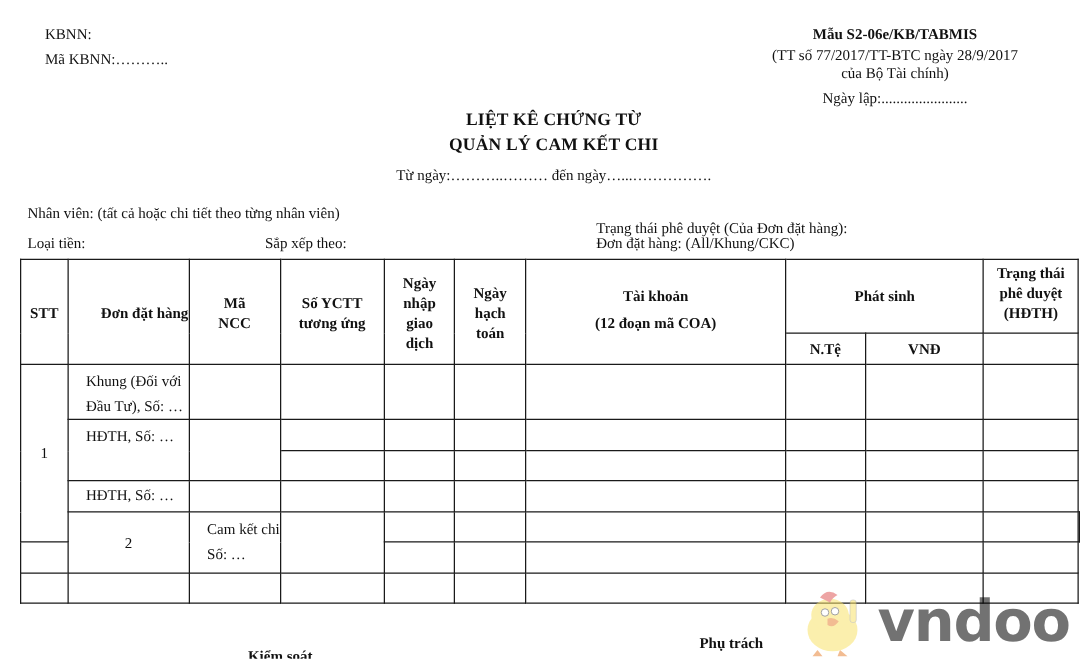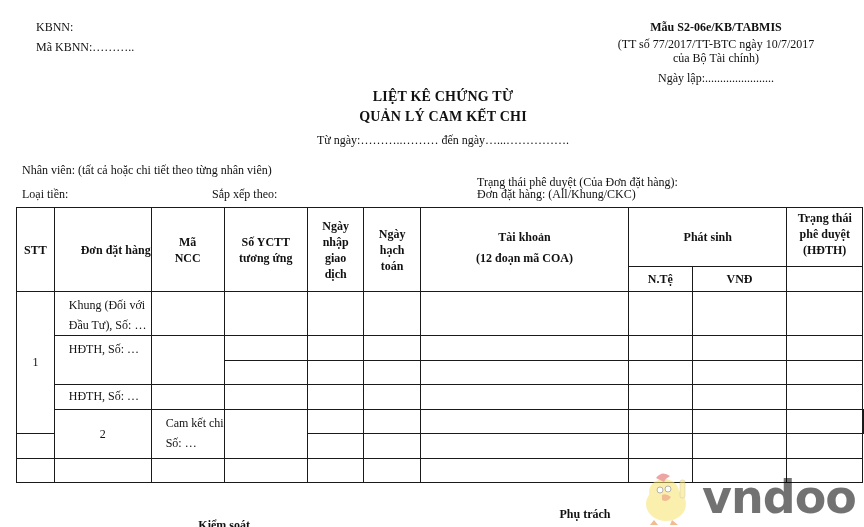--- a/index.html
+++ b/index.html
@@ -20,21 +20,21 @@
   .logo-text { position: absolute; left: 62px; top: 0px; font-family: "DejaVu Sans", sans-serif;
                font-weight: bold; font-size: 46px; color: #000000; letter-spacing: -1px; line-height: 54px; }
 </style>
 </head>
 <body>
 
 <div class="abs" style="left:36px; top:20px;">KBNN:</div>
 <div class="abs" style="left:36px; top:40px;">Mã KBNN:………..</div>
 
 <div class="abs bold center" style="left:600px; width:232px; top:20px;">Mẫu S2-06e/KB/TABMIS</div>
-<div class="abs center" style="left:600px; width:232px; top:37px;">(TT số 77/2017/TT-BTC ngày 10/7/2017</div>
+<div class="abs center" style="left:600px; width:232px; top:37px;">(TT số 77/2017/TT-BTC ngày 28/9/2017</div>
 <div class="abs center" style="left:600px; width:232px; top:51px;">của Bộ Tài chính)</div>
 <div class="abs center" style="left:600px; width:232px; top:71px;">Ngày lập:.......................</div>
 
 <div class="abs title center" style="left:280px; width:326px; top:89px;">LIỆT KÊ CHỨNG TỪ</div>
 <div class="abs title center" style="left:280px; width:326px; top:109px;">QUẢN LÝ CAM KẾT CHI</div>
 <div class="abs center" style="left:280px; width:326px; top:133px;text-align:center;">Từ ngày:………..……… đến ngày…...…………….</div>
 
 <div class="abs" style="left:22px; top:163px;">Nhân viên: (tất cả hoặc chi tiết theo từng nhân viên)</div>
 <div class="abs" style="left:477px; top:163px;margin-top:12px;">Trạng thái phê duyệt (Của Đơn đặt hàng):</div>
 <div class="abs" style="left:22px; top:187px;">Loại tiền:</div>

